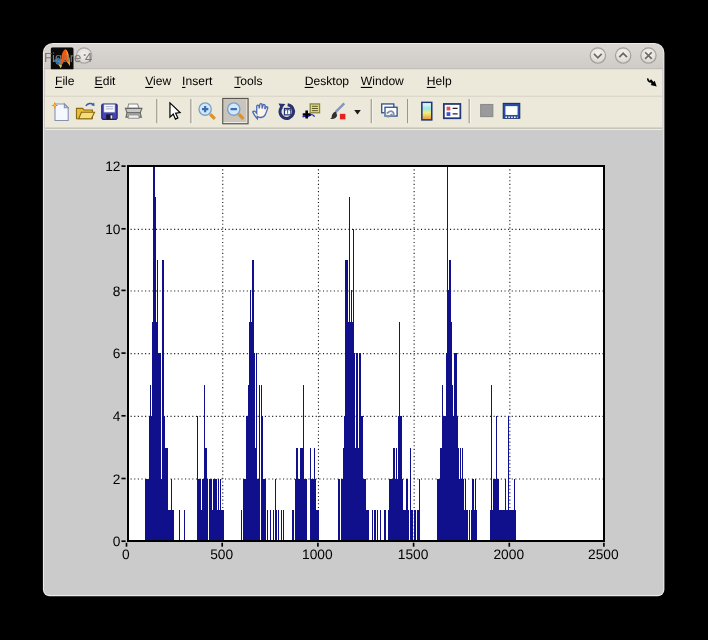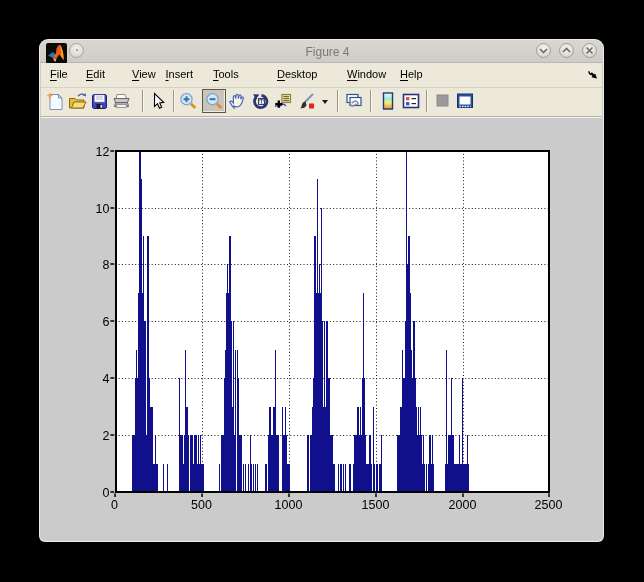--- a/index.html
+++ b/index.html
@@ -3,21 +3,21 @@
   html,body{margin:0;padding:0;background:#000;width:644px;height:582px;overflow:hidden;
     font-family:"Liberation Sans",sans-serif}
   svg text{font-family:"Liberation Sans",sans-serif}
   #win{position:absolute;left:40px;top:40px;width:563px;height:501px;
     border-radius:8px 8px 5px 5px;background:#cbcbcb;
     box-shadow:0 0 0 1px #eeece7}
   #title{position:absolute;left:40px;top:40px;width:563px;height:22px;
     border-radius:8px 8px 0 0;
     background:linear-gradient(#dad7d2 0%,#d5d2cd 50%,#cfccc7 100%);
     border-bottom:1px solid #bab6b2}
-  #ttext{position:absolute;left:40px;top:45px;width:575px;text-align:center;
+  #ttext{position:absolute;left:40px;top:45px;width:575px;
     font-size:12px;color:#7b7875}
   .tb{position:absolute;top:42.5px;width:15px;height:15px;border-radius:50%;
     background:radial-gradient(circle at 50% 35%,#f4f2f0 0%,#e4e1dd 55%,#c8c4bf 100%);
     border:1px solid #a29e98;box-sizing:border-box}
   #menubar{position:absolute;left:41px;top:63px;width:561px;height:24px;background:#ece9da;
     border-bottom:1px solid #d6d2c2}
   .mi{position:absolute;top:68px;font-size:11px;color:#000;letter-spacing:0px}
   .mi u{text-decoration-thickness:1px;text-underline-offset:2px}
   #toolbar{position:absolute;left:41px;top:88px;width:561px;height:28px;background:#ece9da;
     border-bottom:1px solid #b6b3a8;box-shadow:0 1px 0 #f6f4ee}
@@ -48,22 +48,22 @@
 <svg width="15" height="15" viewBox="0 0 15 15" style="position:absolute;left:582.4px;top:42.5px">
     <path d="M4.5 4.5l6 6M10.5 4.5l-6 6" fill="none" stroke="#6e6a66" stroke-width="1.6"></path>
   </svg>
 <div id="menubar"></div>
 <div class="mi" style="left:50px"><u>F</u>ile</div>
 <div class="mi" style="left:86px"><u>E</u>dit</div>
 <div class="mi" style="left:132px"><u>V</u>iew</div>
 <div class="mi" style="left:165.5px"><u>I</u>nsert</div>
 <div class="mi" style="left:213px"><u>T</u>ools</div>
 <div class="mi" style="left:277px"><u>D</u>esktop</div>
-<div class="mi" style="left:347px"><u>W</u>indow</div>
-<div class="mi" style="left:400px"><u>H</u>elp</div>
+<div class="mi" style="left:328px"><u>W</u>indow</div>
+<div class="mi" style="left:388px"><u>H</u>elp</div>
 <svg width="10" height="9" viewBox="0 0 10 9" style="position:absolute;left:588px;top:70px">
 <path d="M0.9 1.2 Q0.7 3.6 3.1 4.6" fill="none" stroke="#000" stroke-width="1.4"></path>
 <path d="M3 3l3.2 3.2" stroke="#000" stroke-width="2.4"></path>
 <polygon points="9,8.6 3.4,7.2 7.2,3.4" fill="#000"></polygon>
 </svg>
 <div id="toolbar"></div>
 <div style="position:absolute;left:142px;top:90px;width:1px;height:22px;background:#9a968a;box-shadow:1px 0 0 #f8f5ec"></div>
 <div style="position:absolute;left:173px;top:90px;width:1px;height:22px;background:#9a968a;box-shadow:1px 0 0 #f8f5ec"></div>
 <div style="position:absolute;left:337px;top:90px;width:1px;height:22px;background:#9a968a;box-shadow:1px 0 0 #f8f5ec"></div>
 <div style="position:absolute;left:370px;top:90px;width:1px;height:22px;background:#9a968a;box-shadow:1px 0 0 #f8f5ec"></div>

